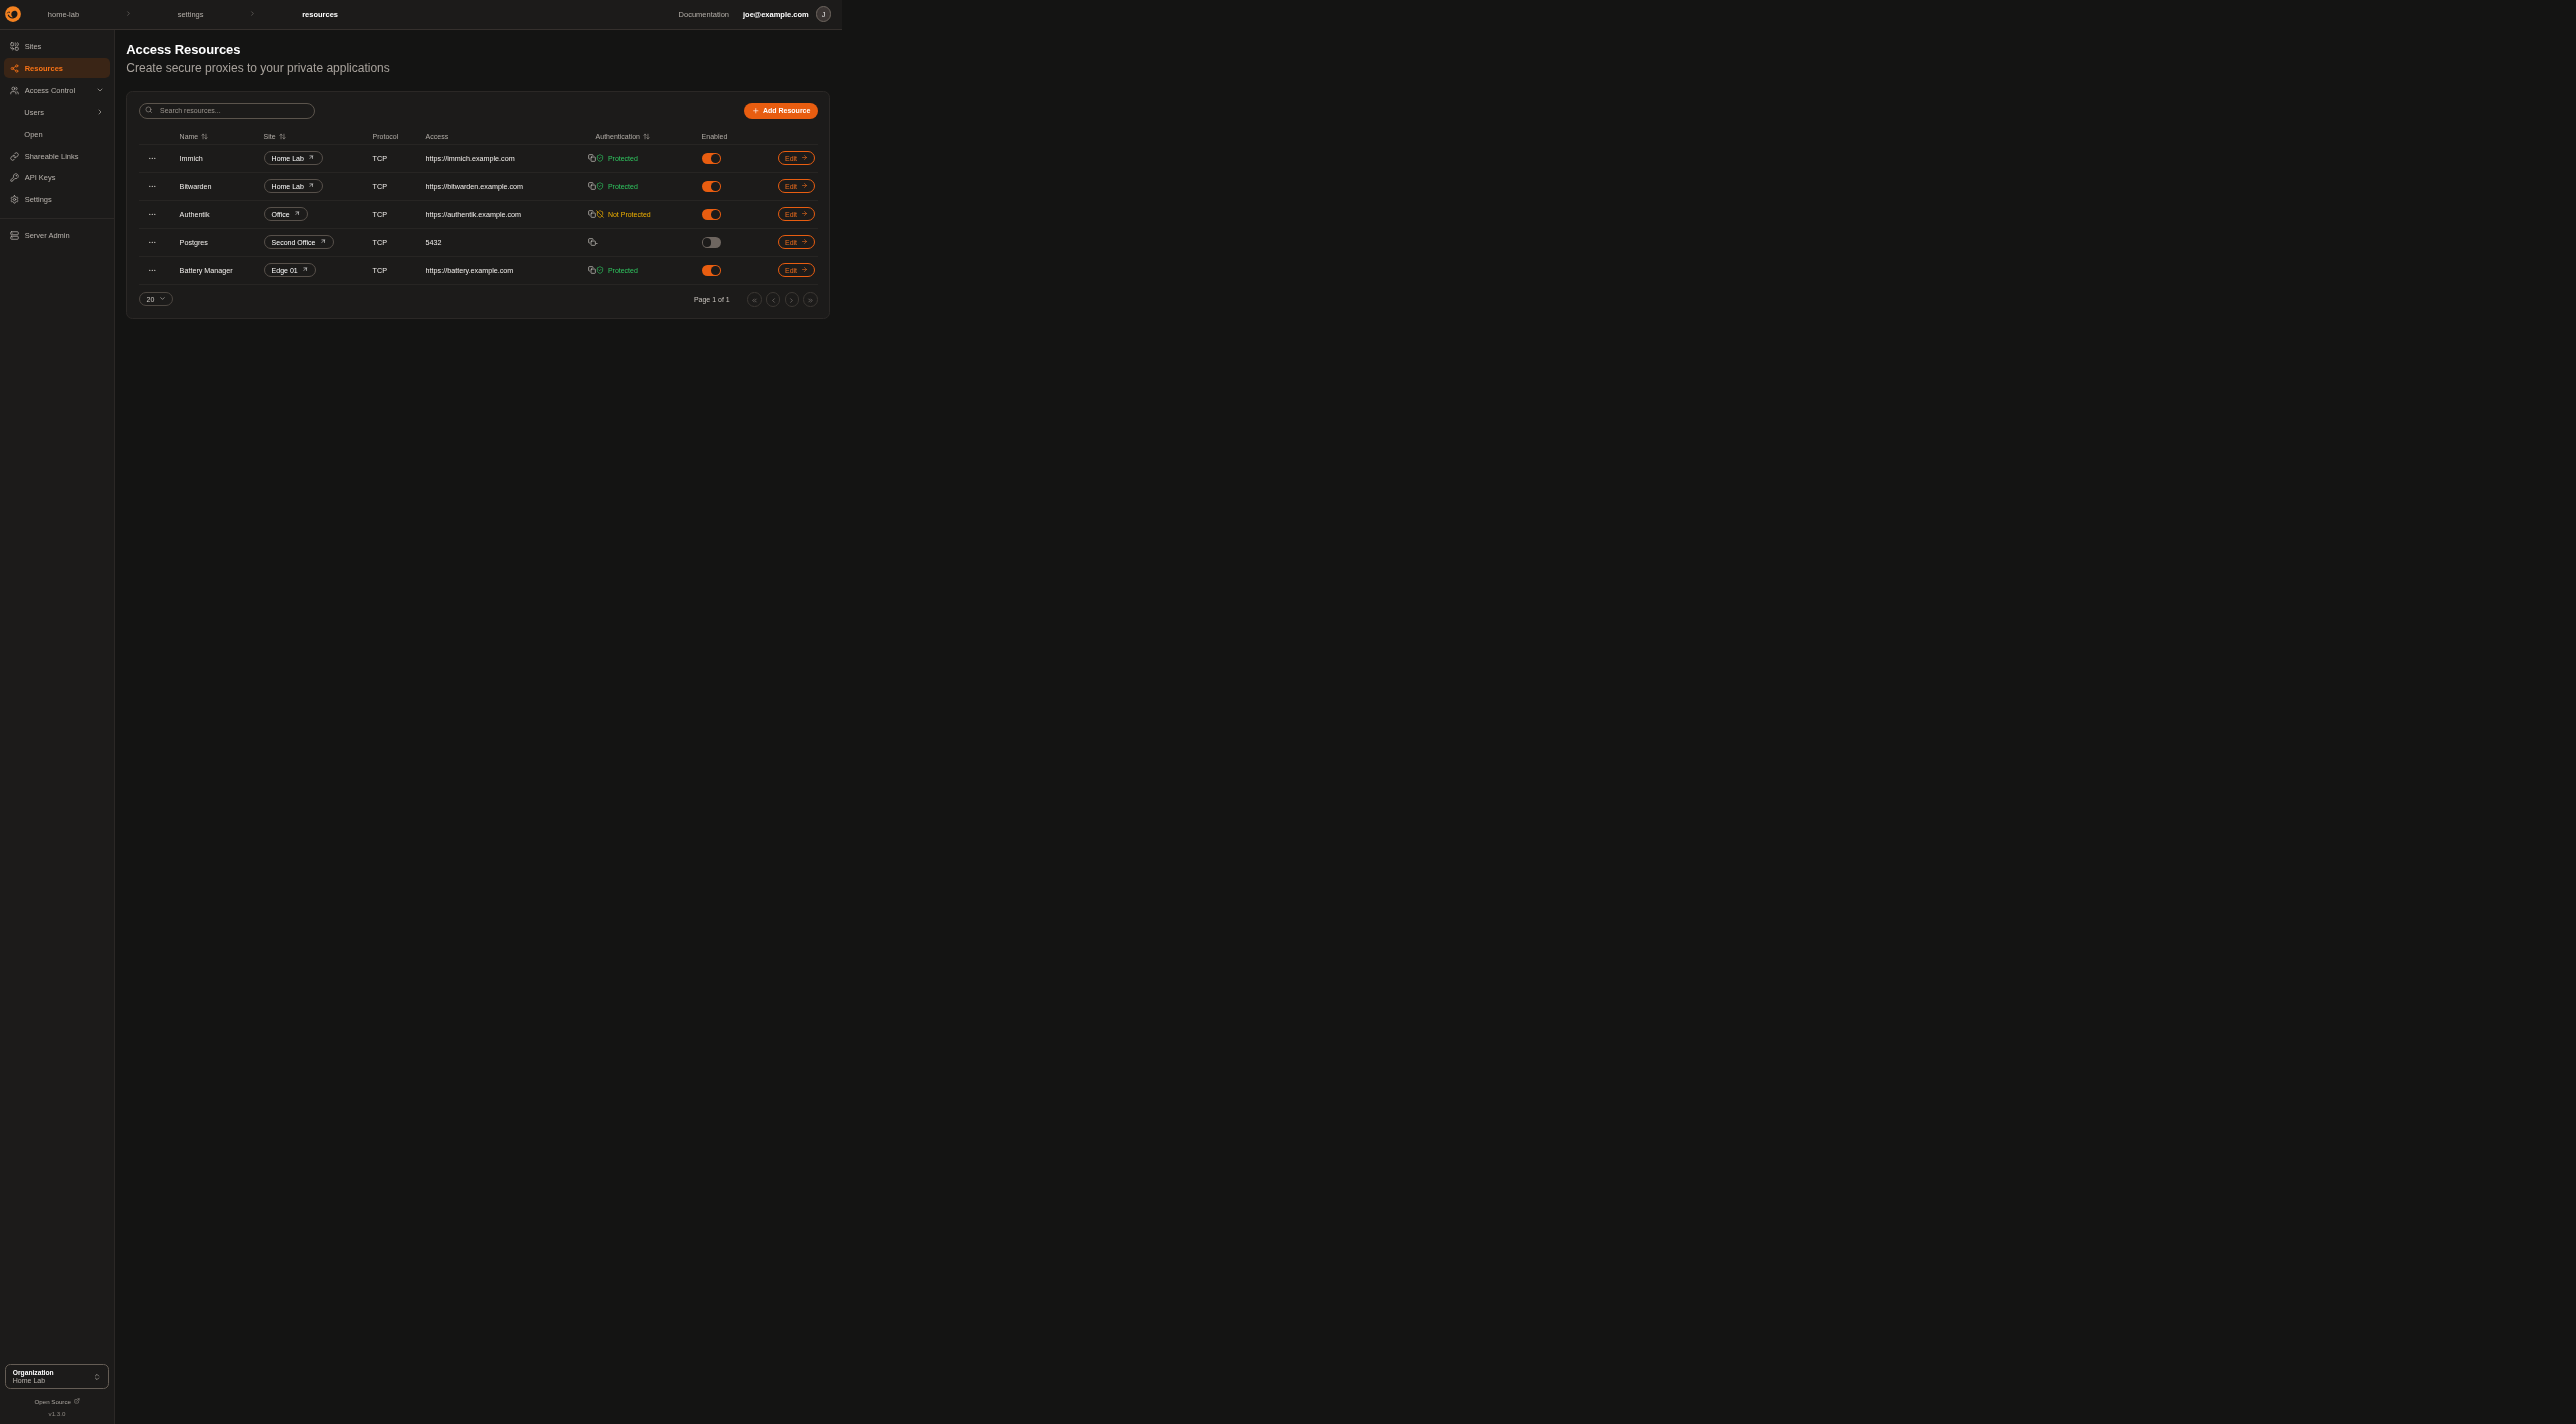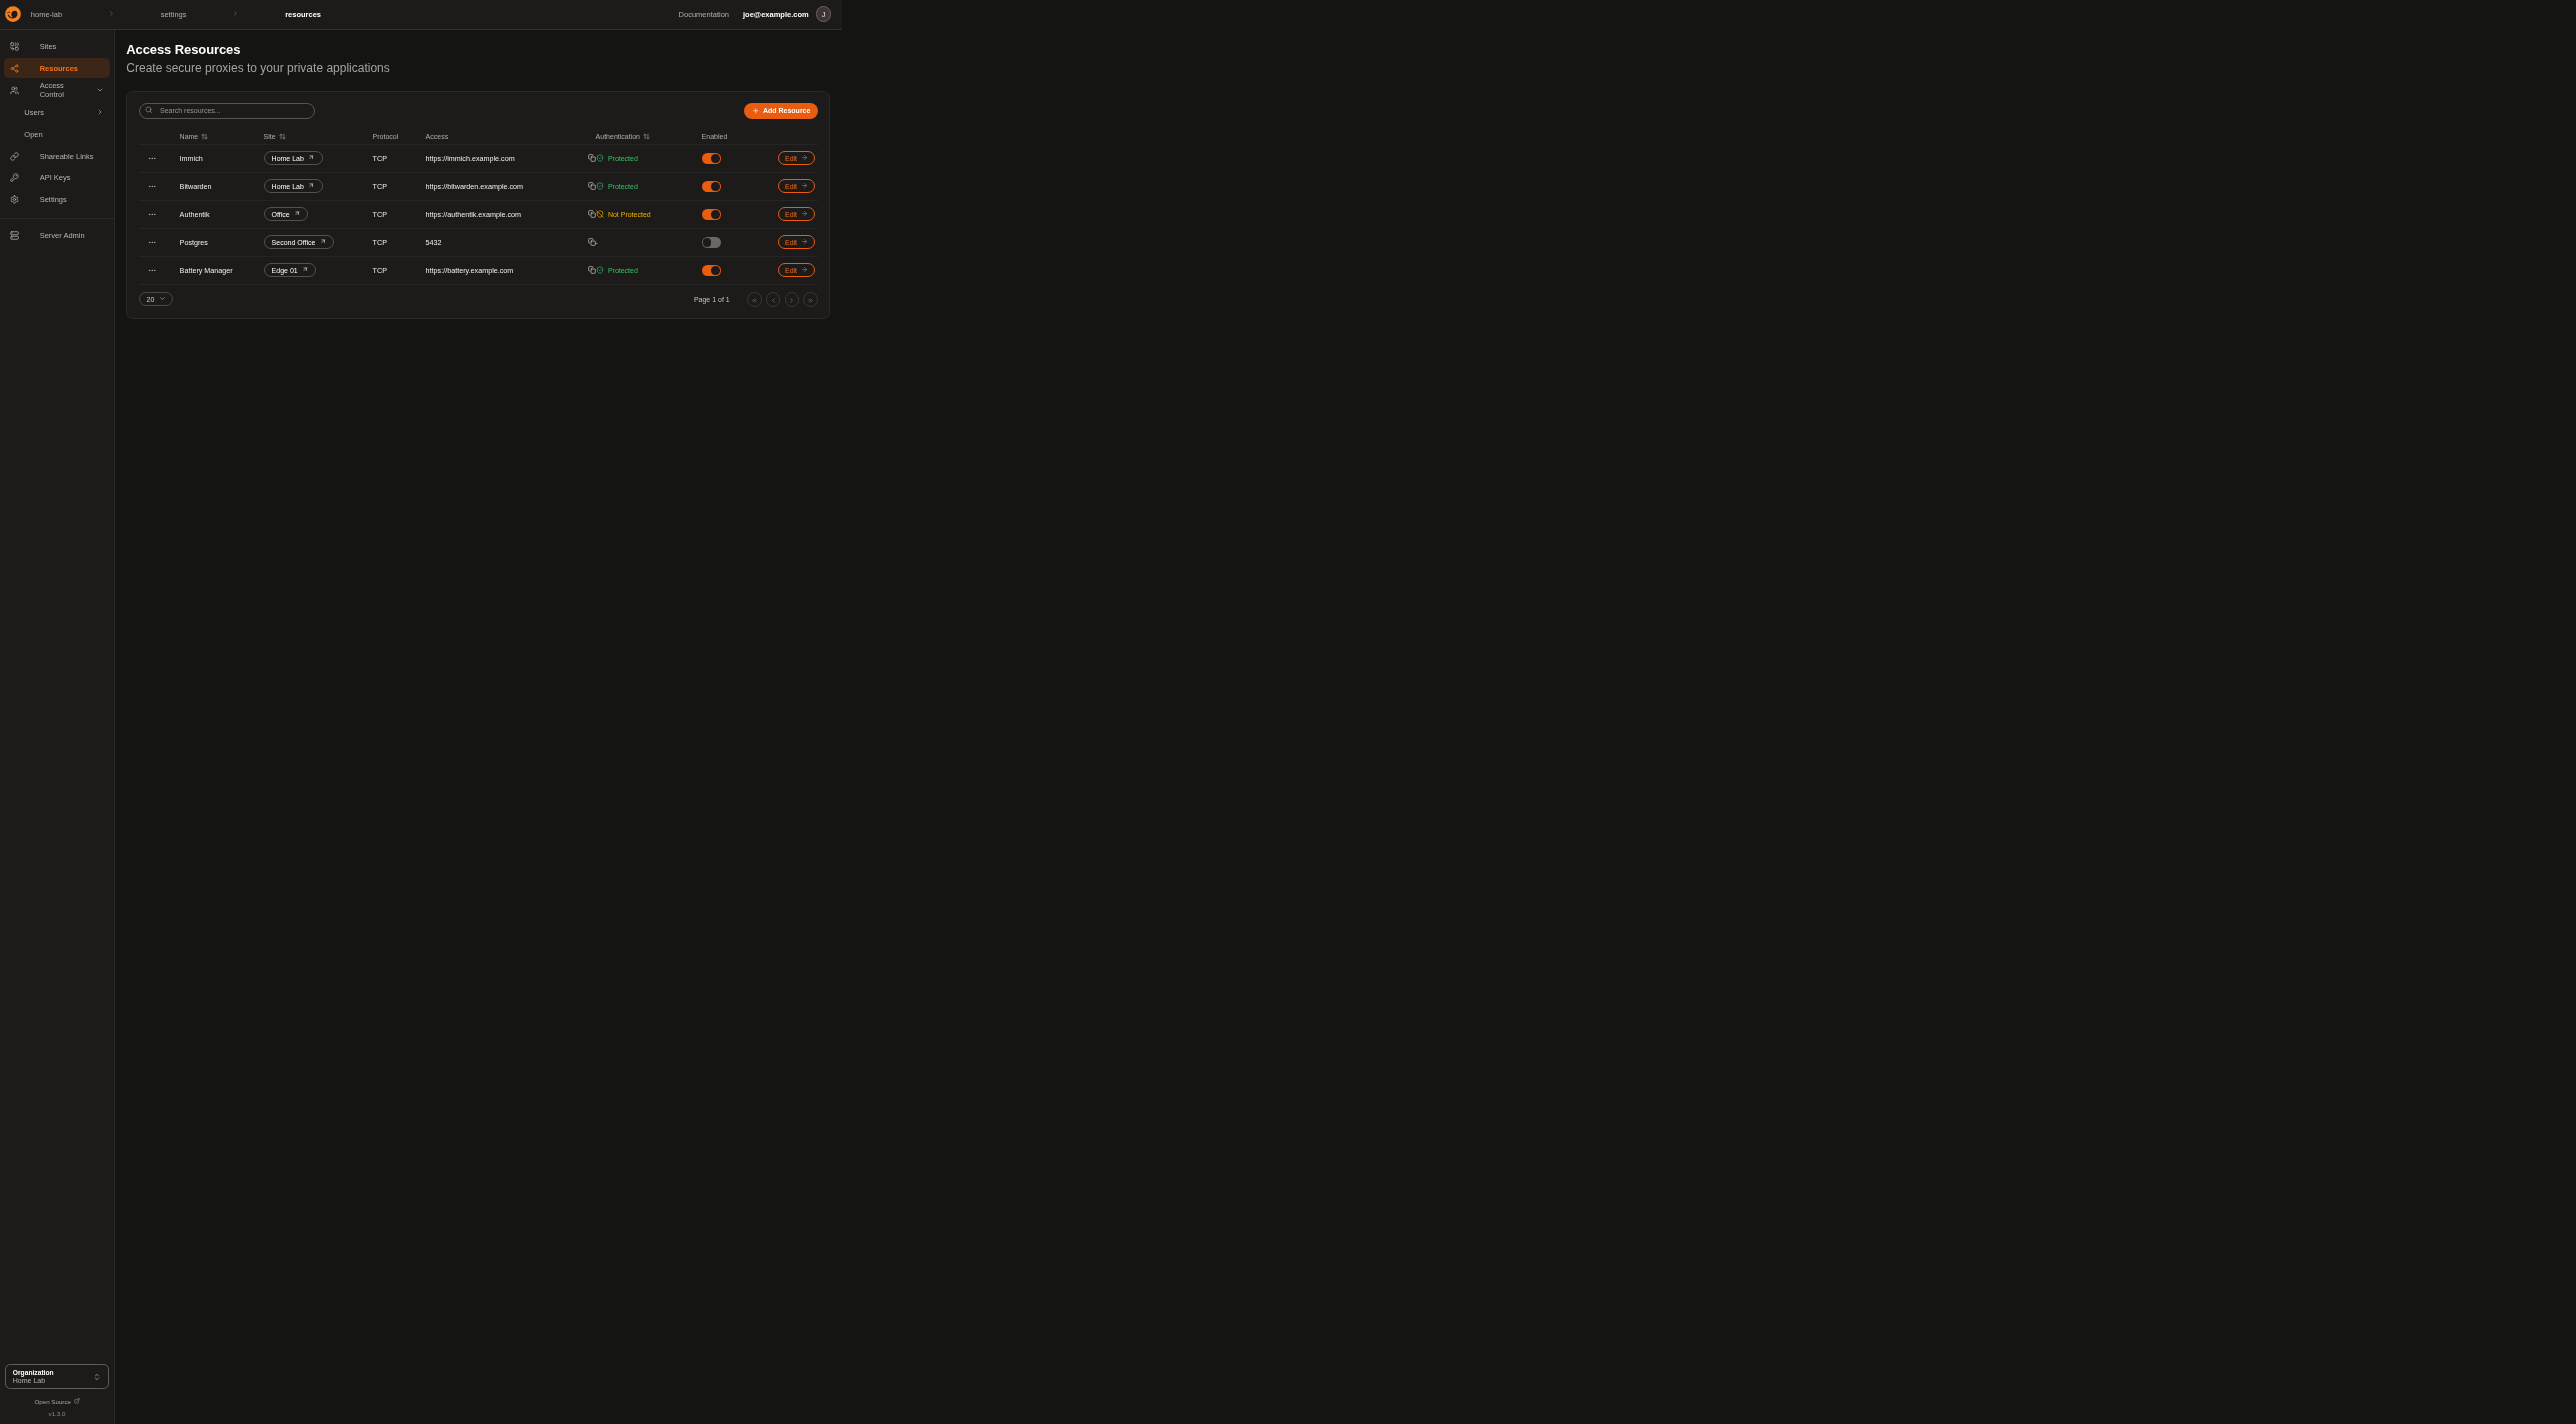--- a/index.html
+++ b/index.html
@@ -3,32 +3,32 @@
 <meta charset="utf-8">
 <style>
   * { box-sizing: border-box; margin: 0; padding: 0; }
   html,body { width:842px; height:466px; background:#141413; font-family:"Liberation Sans", sans-serif; color:#e8e4df; overflow:hidden; }
   .ic { fill:none; stroke:currentColor; stroke-width:2; stroke-linecap:round; stroke-linejoin:round; }
   .ic-fill { fill:currentColor; stroke:none; }
 
   
   .topbar { position:fixed; top:0; left:0; width:842px; height:29.5px; background:#1c1b1a; border-bottom:0.5px solid #35302d; display:flex; align-items:center; padding:0 10.7px 0 3.8px; z-index:10; }
   .logo { width:18px; height:18px; flex:0 0 auto; cursor:pointer; }
-  .crumbs { display:flex; align-items:flex-start; margin-left:9px; font-size:7.5px;gap:41px; }
+  .crumbs { display:flex; align-items:flex-start; margin-left:26px; font-size:7.5px;gap:41px; }
   .crumb { color:#b3aea8; cursor:pointer; }
   .crumb.current { color:#ffffff; font-weight:700; cursor:default; }
   .crumb-sep { color:#787470; margin:0 4.8px; display:flex; }
   .topbar-right { margin-left:auto; display:flex; align-items:center; }
   .doc-link { color:#b3aea8; font-size:7.5px; cursor:pointer;margin-left:28px; }
   .tb-email { color:#ffffff; font-size:7.5px; font-weight:700; margin-left:14px; cursor:pointer; }
   .avatar { width:15.6px; height:15.6px; border-radius:50%; background:#3b3533; border:0.8px solid #6e665f; color:#fff; font-size:6.4px; display:flex; align-items:center; justify-content:center; margin-left:7px; cursor:pointer; }
 
   
   .sidebar { position:fixed; top:29.5px; left:0; bottom:0; width:115px; background:#1c1b1a; border-right:0.5px solid #2b2826; display:flex; flex-direction:column; padding:6.4px 4.3px 7.5px; }
-  .sb-item { height:20.4px; border-radius:4.8px; display:flex; align-items:center; gap:21px; padding:0 5.4px; font-size:7.5px; color:#b8b3ad; cursor:pointer; margin-bottom:1.6px; }
+  .sb-item { height:20.4px; border-radius:4.8px; display:flex; align-items:center; gap:6px; padding:0 5.4px; font-size:7.5px; color:#b8b3ad; cursor:pointer; margin-bottom:1.6px; }
   .sb-item .sb-ic { display:flex; width:9px; flex:0 0 auto; }
   .sb-item.active { background:#3a2516; color:#f97316; font-weight:600; }
   .sb-item .chev { margin-left:auto; display:flex; color:#b8b3ad; }
   .sb-sub { padding-left:20px; }
   .sb-divider { height:0.5px; background:#2b2826; margin:6.4px -4.3px; }
   .sb-bottom { margin-top:auto; }
   .org-box { border:0.5px solid #655d55; border-radius:5.4px; padding:3.8px 6.4px; display:flex; align-items:center; cursor:pointer; margin:0 1.1px; }
   .org-txt { flex:1; min-width:0; }
   .org-title { font-size:6.7px; font-weight:700; color:#ffffff; }
   .org-value { font-size:7px; color:#b8b3ad; margin-top:1.1px; }

